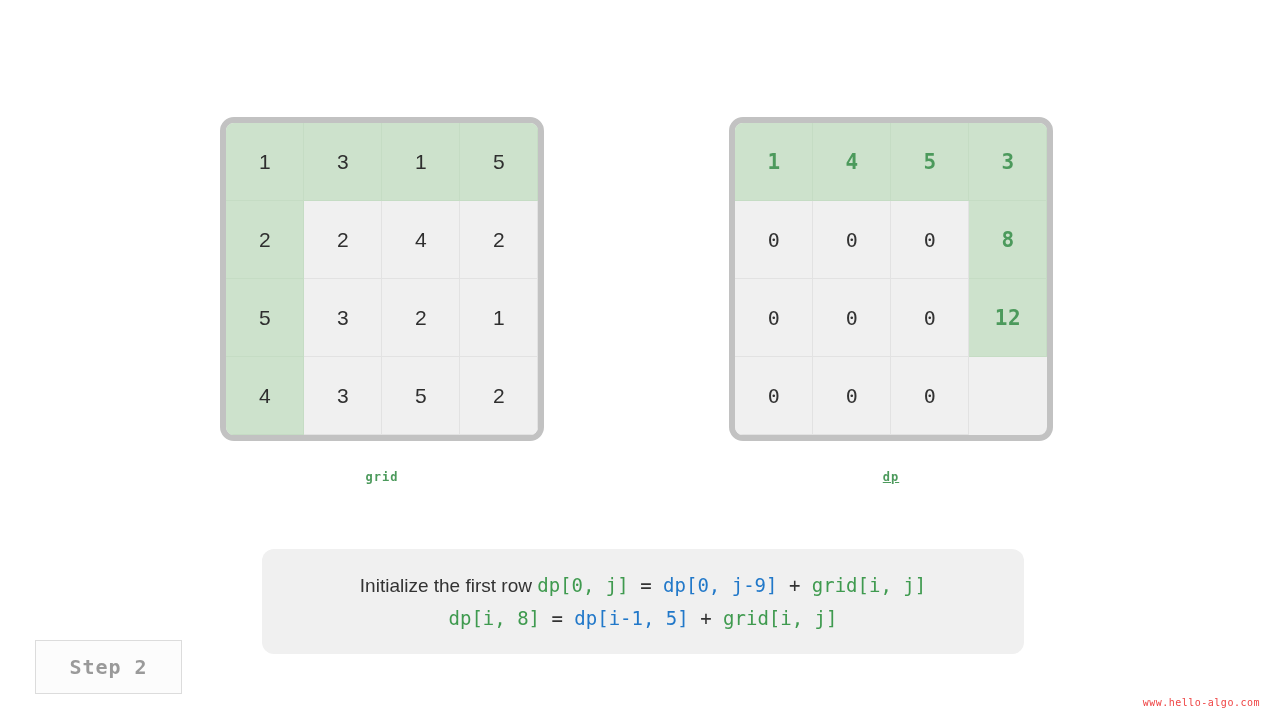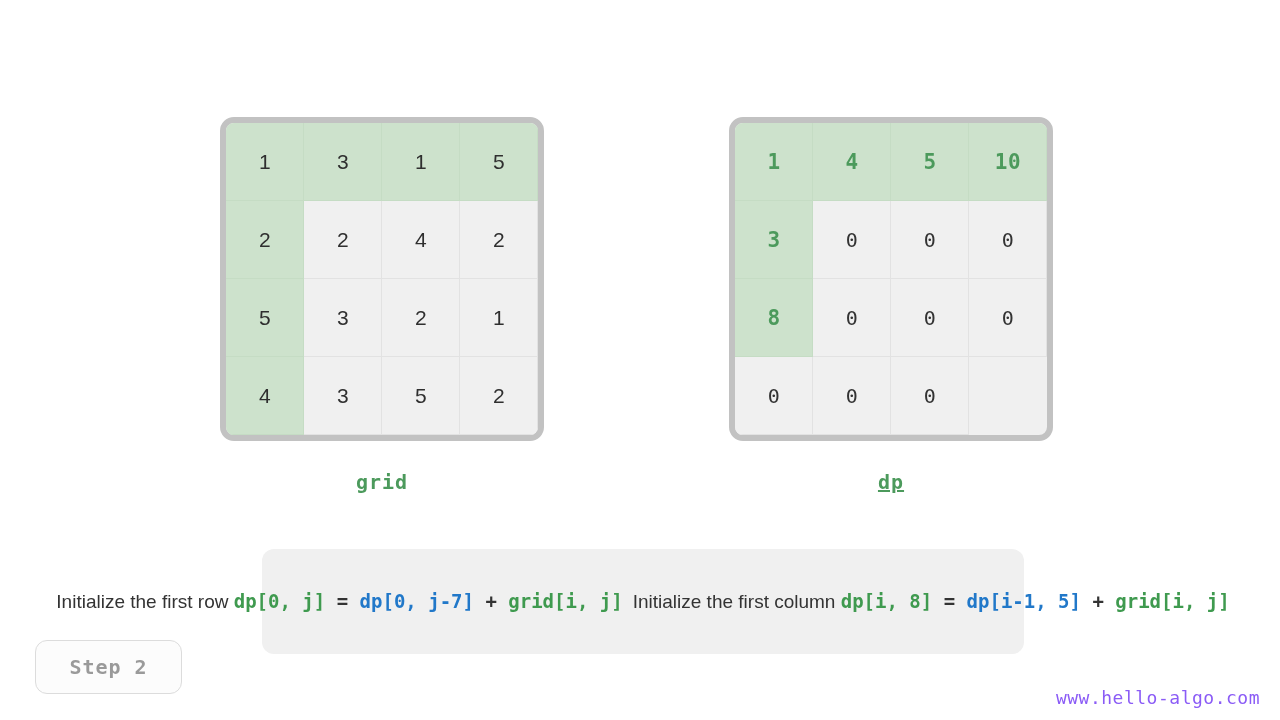--- a/index.html
+++ b/index.html
@@ -59,93 +59,93 @@
     font-weight: bold;
     font-size: 21px;
   }
 
   
   .matrix-label {
     position: absolute;
     text-align: center;
     font-family: "DejaVu Sans Mono", monospace;
     font-weight: bold;
-    font-size: 20px;
+    font-size: 12px;
     color: #4c9a5c;
     letter-spacing: 1px;
   }
   #grid-label { left: 220px; top: 470px; width: 324px; }
   #dp-label   { left: 729px; top: 470px; width: 324px; text-decoration: underline; }
 
   
   #caption-box {
     position: absolute;
     left: 262px;
     top: 549px;
     width: 762px;
     height: 105px;
     background: #f0f0f0;
     border-radius: 12px;
     display: flex;
-    flex-direction: row;
+    flex-direction: column;
     align-items: center;
     justify-content: center;
     gap: 10px;
   }
   .caption-line {
     display: flex;
     align-items: baseline;
     justify-content: center;
     white-space: pre;
     font-size: 19px;
     color: #333333;
   }
   .caption-line .txt {
     font-family: "Liberation Sans", sans-serif;
     color: #333333;
     font-size: 19px;
   }
   .caption-line .code {
     font-family: "DejaVu Sans Mono", monospace;
-    font-weight: bold;
+    font-weight: normal;
     font-size: 19px;
   }
   .code.green { color: #3f9a4f; }
   .code.blue  { color: #2178c9; }
   .code.dark  { color: #333333; }
 
   
   #step-badge {
     position: absolute;
     left: 35px;
     top: 640px;
     width: 147px;
     height: 54px;
     box-sizing: border-box;
     border: 1px solid #dcdcdc;
-    border-radius: 12px;
+    border-radius: 0;
     background: #fcfcfc;
     display: flex;
     align-items: center;
     justify-content: center;
     font-family: "DejaVu Sans Mono", monospace;
     font-weight: bold;
     font-size: 20px;
     color: #9a9a9a;
     letter-spacing: 1px;
   }
 
   
   #watermark {
     position: absolute;
     right: 20px;
     bottom: 12px;
     font-family: "DejaVu Sans Mono", monospace;
-    font-size: 18px;
-    color: #8b5cf6;
+    font-size: 10px;
+    color: #ef4444;
     letter-spacing: 0.5px;
   }
 </style>
 </head>
 <body>
 
 <div id="grid-matrix" class="matrix">
     <div class="cell hl">1</div>
     <div class="cell hl">3</div>
     <div class="cell hl">1</div>
@@ -162,35 +162,35 @@
     <div class="cell">3</div>
     <div class="cell">5</div>
     <div class="cell">2</div>
   </div>
 <div id="grid-label" class="matrix-label">grid</div>
 
 <div id="dp-matrix" class="matrix">
     <div class="cell hl">1</div>
     <div class="cell hl">4</div>
     <div class="cell hl">5</div>
-    <div class="cell hl">10</div>
     <div class="cell hl">3</div>
     <div class="cell">0</div>
     <div class="cell">0</div>
     <div class="cell">0</div>
     <div class="cell hl">8</div>
     <div class="cell">0</div>
     <div class="cell">0</div>
     <div class="cell">0</div>
+    <div class="cell hl">12</div>
     <div class="cell">0</div>
     <div class="cell">0</div>
     <div class="cell">0</div>
   </div>
 <div id="dp-label" class="matrix-label">dp</div>
 
 <div id="caption-box">
-  <div class="caption-line" id="caption-line-1"><span class="txt">Initialize the first row </span><span class="code green">dp[0, j]</span><span class="code dark"> = </span><span class="code blue">dp[0, j-7]</span><span class="code dark"> + </span><span class="code green">grid[i, j]</span></div>
-  <div class="caption-line" id="caption-line-2"><span class="txt">Initialize the first column </span><span class="code green">dp[i, 8]</span><span class="code dark"> = </span><span class="code blue">dp[i-1, 5]</span><span class="code dark"> + </span><span class="code green">grid[i, j]</span></div>
+  <div class="caption-line" id="caption-line-1"><span class="txt">Initialize the first row </span><span class="code green">dp[0, j]</span><span class="code dark"> = </span><span class="code blue">dp[0, j-9]</span><span class="code dark"> + </span><span class="code green">grid[i, j]</span></div>
+  <div class="caption-line" id="caption-line-2"><span class="code green">dp[i, 8]</span><span class="code dark"> = </span><span class="code blue">dp[i-1, 5]</span><span class="code dark"> + </span><span class="code green">grid[i, j]</span></div>
 </div>
 
 <div id="step-badge">Step 2</div>
 
 <div id="watermark">www.hello-algo.com</div>
 
 </body></html>

